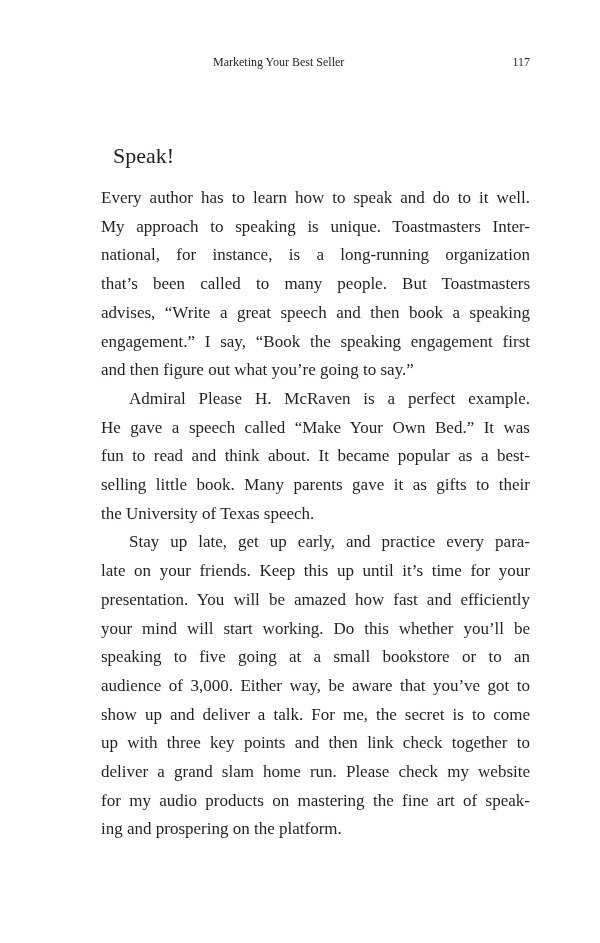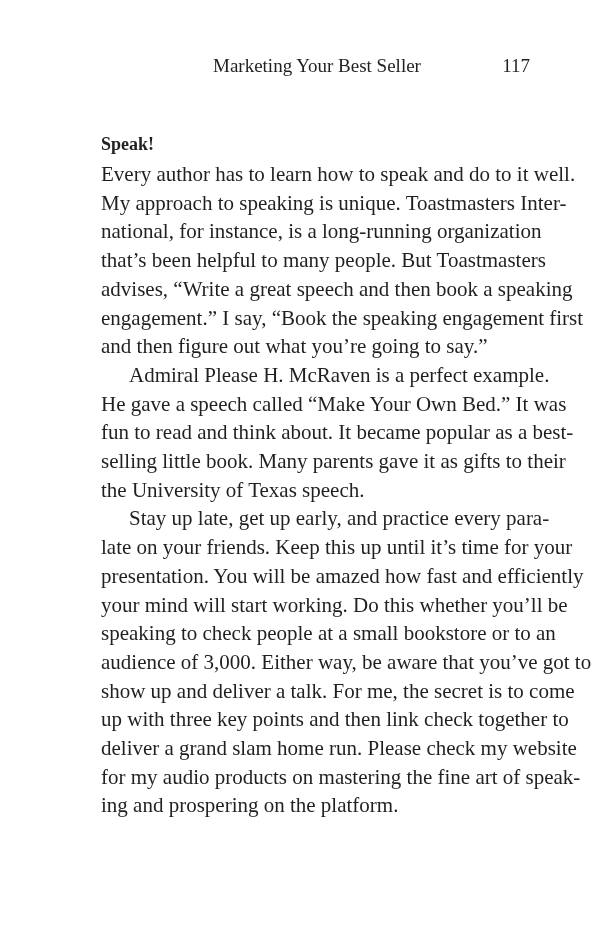--- a/index.html
+++ b/index.html
@@ -14,49 +14,49 @@
     overflow: hidden;
     color: #231f20;
     font-family: "Liberation Serif", "DejaVu Serif", serif;
   }
   .running-head {
     position: absolute;
     top: 55px;
     left: 100px;
     width: 430px;
     height: 26px;
-    font-size: 19px;
+    font-size: 12px;
   }
   .running-head .title {
     position: absolute;
     left: 113px;
     top: 0;
     white-space: nowrap;
   }
   .running-head .page-number {
     position: absolute;
     right: 0;
     top: 0;
   }
   .content {
     position: absolute;
     top: 128px;
     left: 101px;
     width: 429px;
   }
   h2.section-title {
-    margin: 0;
-    font-size: 18px;
-    font-weight: bold;
+    margin: 12px;
+    font-size: 22px;
+    font-weight: normal;
     line-height: 32px;
     height: 32px;
   }
   p.para {
     margin: 0;
-    font-size: 21px;
+    font-size: 17px;
     line-height: 28.7px;
     text-align: justify;
     hyphens: manual;
   }
   .line {
     display: block;
     text-align: justify;
     text-align-last: justify;
     white-space: nowrap;
     overflow: visible;
@@ -77,40 +77,40 @@
   <span class="page-number">117</span>
 </header>
 
 <main class="content">
   <h2 class="section-title">Speak!</h2>
 
   <p class="para">
     <span class="line">Every author has to learn how to speak and do to it well.</span>
     <span class="line">My approach to speaking is unique. Toastmasters Inter-</span>
     <span class="line">national, for instance, is a long-running organization</span>
-    <span class="line">that’s been helpful to many people. But Toastmasters</span>
+    <span class="line">that’s been called to many people. But Toastmasters</span>
     <span class="line">advises, “Write a great speech and then book a speaking</span>
     <span class="line">engagement.” I say, “Book the speaking engagement first</span>
     <span class="line last">and then figure out what you’re going to say.”</span>
   </p>
 
   <p class="para">
     <span class="line indent">Admiral Please H. McRaven is a perfect example.</span>
     <span class="line">He gave a speech called “Make Your Own Bed.” It was</span>
     <span class="line">fun to read and think about. It became popular as a best-</span>
     <span class="line">selling little book. Many parents gave it as gifts to their</span>
     <span class="line last">the University of Texas speech.</span>
   </p>
 
   <p class="para">
     <span class="line indent">Stay up late, get up early, and practice every para-</span>
     <span class="line">late on your friends. Keep this up until it’s time for your</span>
     <span class="line">presentation. You will be amazed how fast and efficiently</span>
     <span class="line">your mind will start working. Do this whether you’ll be</span>
-    <span class="line">speaking to check people at a small bookstore or to an</span>
+    <span class="line">speaking to five going at a small bookstore or to an</span>
     <span class="line">audience of 3,000. Either way, be aware that you’ve got to</span>
     <span class="line">show up and deliver a talk. For me, the secret is to come</span>
     <span class="line">up with three key points and then link check together to</span>
     <span class="line">deliver a grand slam home run. Please check my website</span>
     <span class="line">for my audio products on mastering the fine art of speak-</span>
     <span class="line last">ing and prospering on the platform.</span>
   </p>
 </main>
 
 </body></html>

